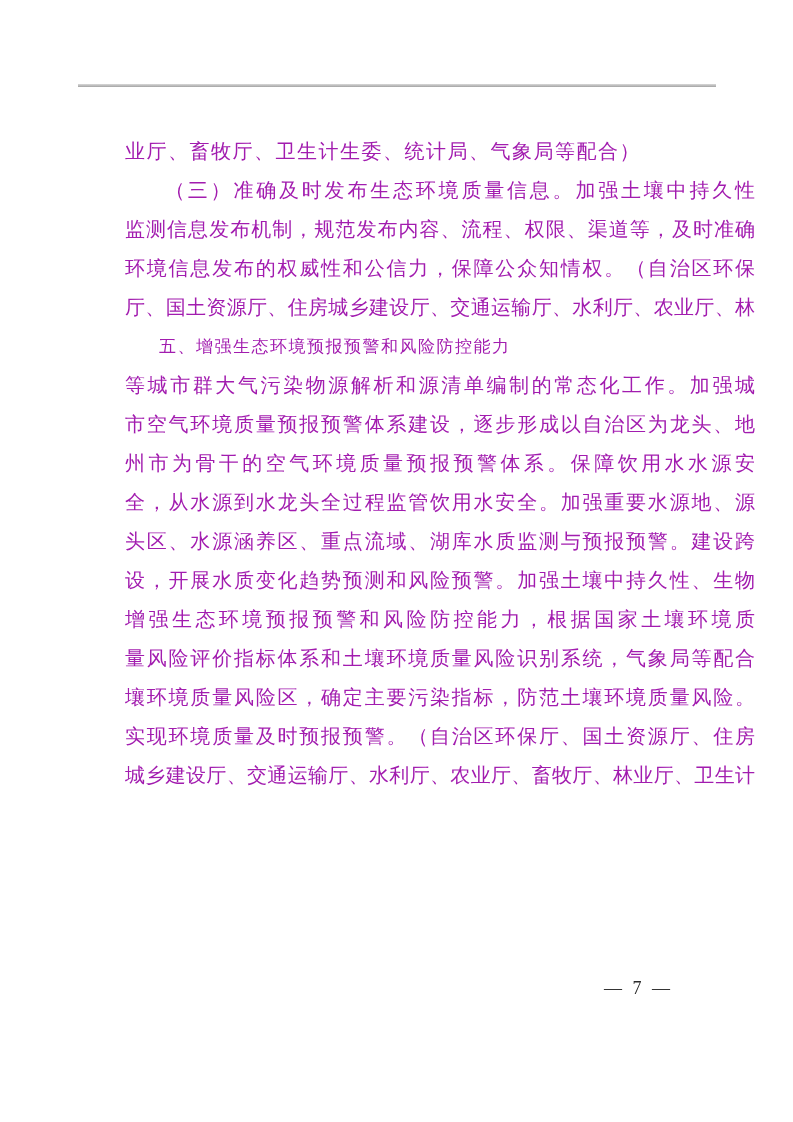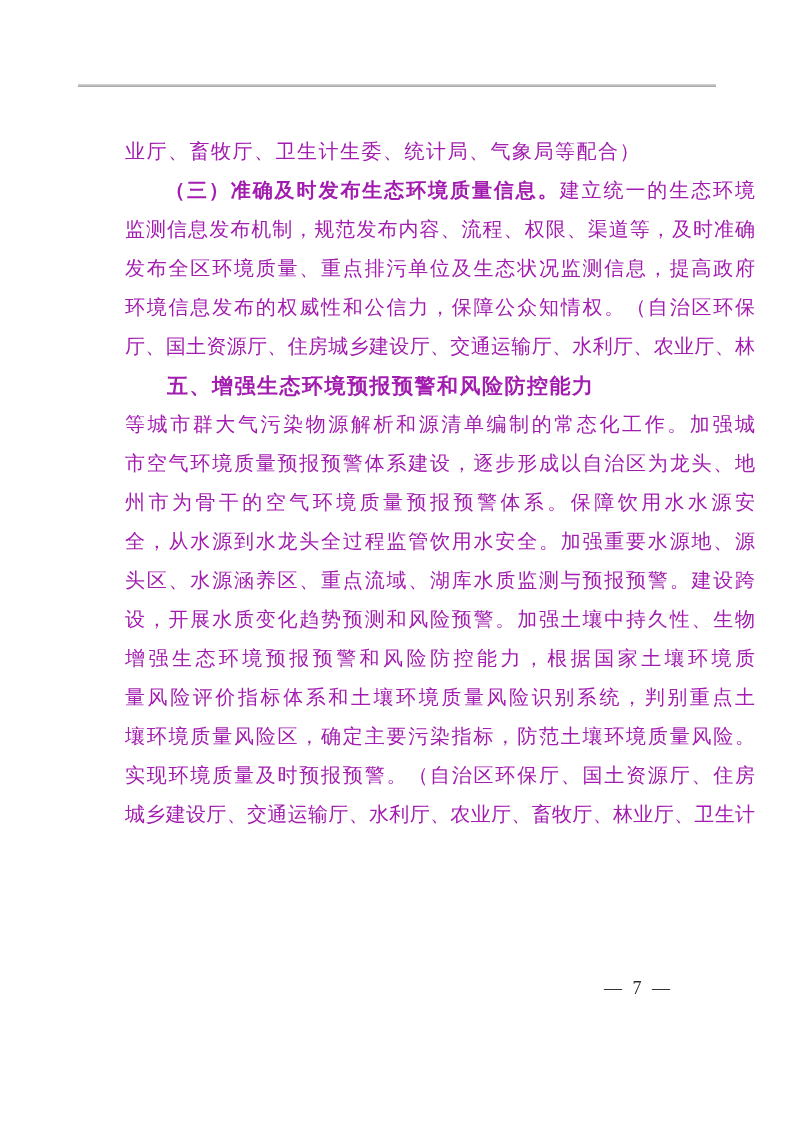--- a/index.html
+++ b/index.html
@@ -33,57 +33,56 @@
     font-size: 20px;
   }
   .line.justify {
     text-align: justify;
     text-align-last: justify;
   }
   .line:not(.justify) {
     letter-spacing: 1.5px;
   }
   .line.indent { text-indent: 2em; }
-  .line b { font-weight: bold; }
+  .line b { font-weight: normal; }
   .line.heading {
     font-weight: bold;
     font-family: "Liberation Sans", "DejaVu Sans", sans-serif;
-    font-size: 21px;
+    font-size: 17px;
   }
   .page-number {
     position: absolute;
     top: 974px;
     left: 604px;
     height: 28px;
     line-height: 28px;
     font-size: 18px;
     letter-spacing: 3px;
     color: #2a2a2a;
     white-space: pre;
   }
 </style>
 </head>
 <body>
 
 <div class="page">
   <div class="top-rule"></div>
   <div class="text-block">
       <div class="line"><span>业厅、畜牧厅、卫生计生委、统计局、气象局等配合）</span></div>
-      <div class="line justify indent"><b>（三）准确及时发布生态环境质量信息。</b><span>建立统一的生态环境</span></div>
+      <div class="line justify indent"><b>（三）准确及时发布生态环境质量信息。</b><span>加强土壤中持久性</span></div>
       <div class="line justify"><span>监测信息发布机制，规范发布内容、流程、权限、渠道等，及时准确</span></div>
-      <div class="line justify"><span>发布全区环境质量、重点排污单位及生态状况监测信息，提高政府</span></div>
       <div class="line justify"><span>环境信息发布的权威性和公信力，保障公众知情权。（自治区环保</span></div>
       <div class="line justify"><span>厅、国土资源厅、住房城乡建设厅、交通运输厅、水利厅、农业厅、林</span></div>
       <div class="line indent heading"><b>五、增强生态环境预报预警和风险防控能力</b></div>
       <div class="line justify"><span>等城市群大气污染物源解析和源清单编制的常态化工作。加强城</span></div>
       <div class="line justify"><span>市空气环境质量预报预警体系建设，逐步形成以自治区为龙头、地</span></div>
       <div class="line justify"><span>州市为骨干的空气环境质量预报预警体系。保障饮用水水源安</span></div>
       <div class="line justify"><span>全，从水源到水龙头全过程监管饮用水安全。加强重要水源地、源</span></div>
       <div class="line justify"><span>头区、水源涵养区、重点流域、湖库水质监测与预报预警。建设跨</span></div>
       <div class="line justify"><span>设，开展水质变化趋势预测和风险预警。加强土壤中持久性、生物</span></div>
       <div class="line justify"><span>增强生态环境预报预警和风险防控能力，根据国家土壤环境质</span></div>
-      <div class="line justify"><span>量风险评价指标体系和土壤环境质量风险识别系统，判别重点土</span></div>
+      <div class="line justify"><span>量风险评价指标体系和土壤环境质量风险识别系统，气象局等配合</span></div>
       <div class="line justify"><span>壤环境质量风险区，确定主要污染指标，防范土壤环境质量风险。</span></div>
       <div class="line justify"><span>实现环境质量及时预报预警。（自治区环保厅、国土资源厅、住房</span></div>
       <div class="line justify"><span>城乡建设厅、交通运输厅、水利厅、农业厅、畜牧厅、林业厅、卫生计</span></div>
     </div>
   <div class="page-number">— 7 —</div>
 </div>
 
 </body></html>

